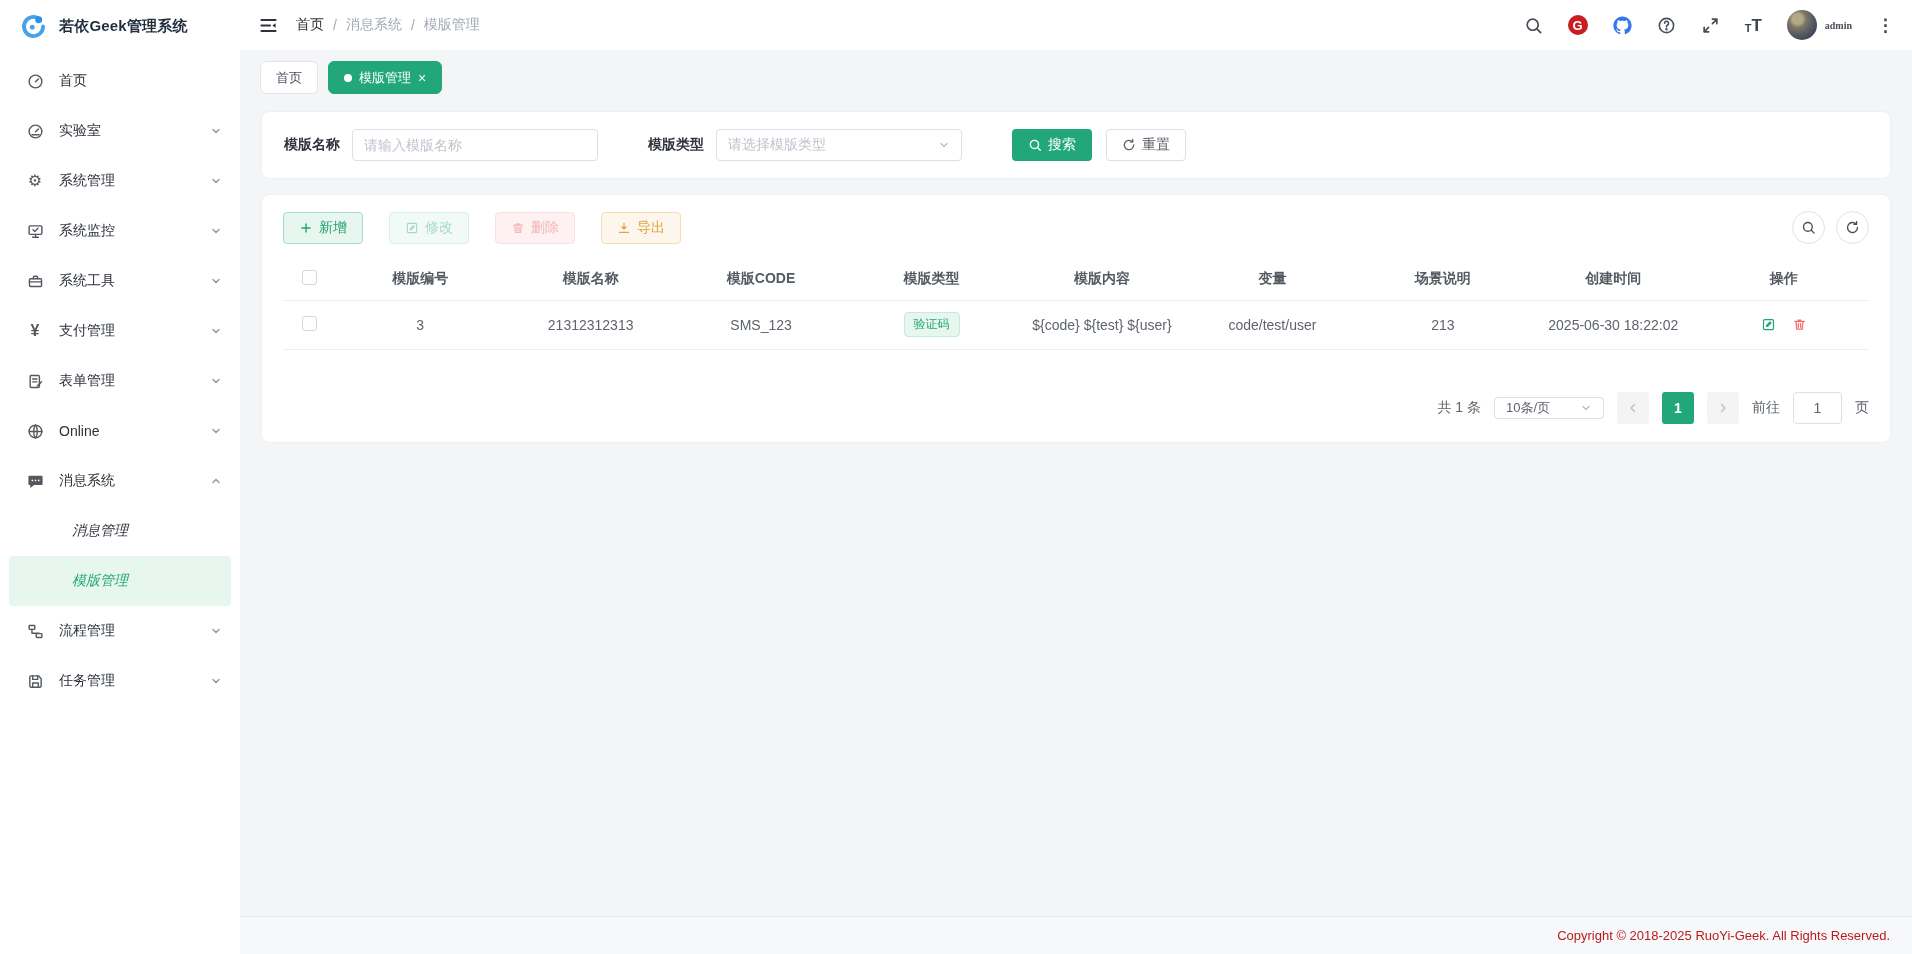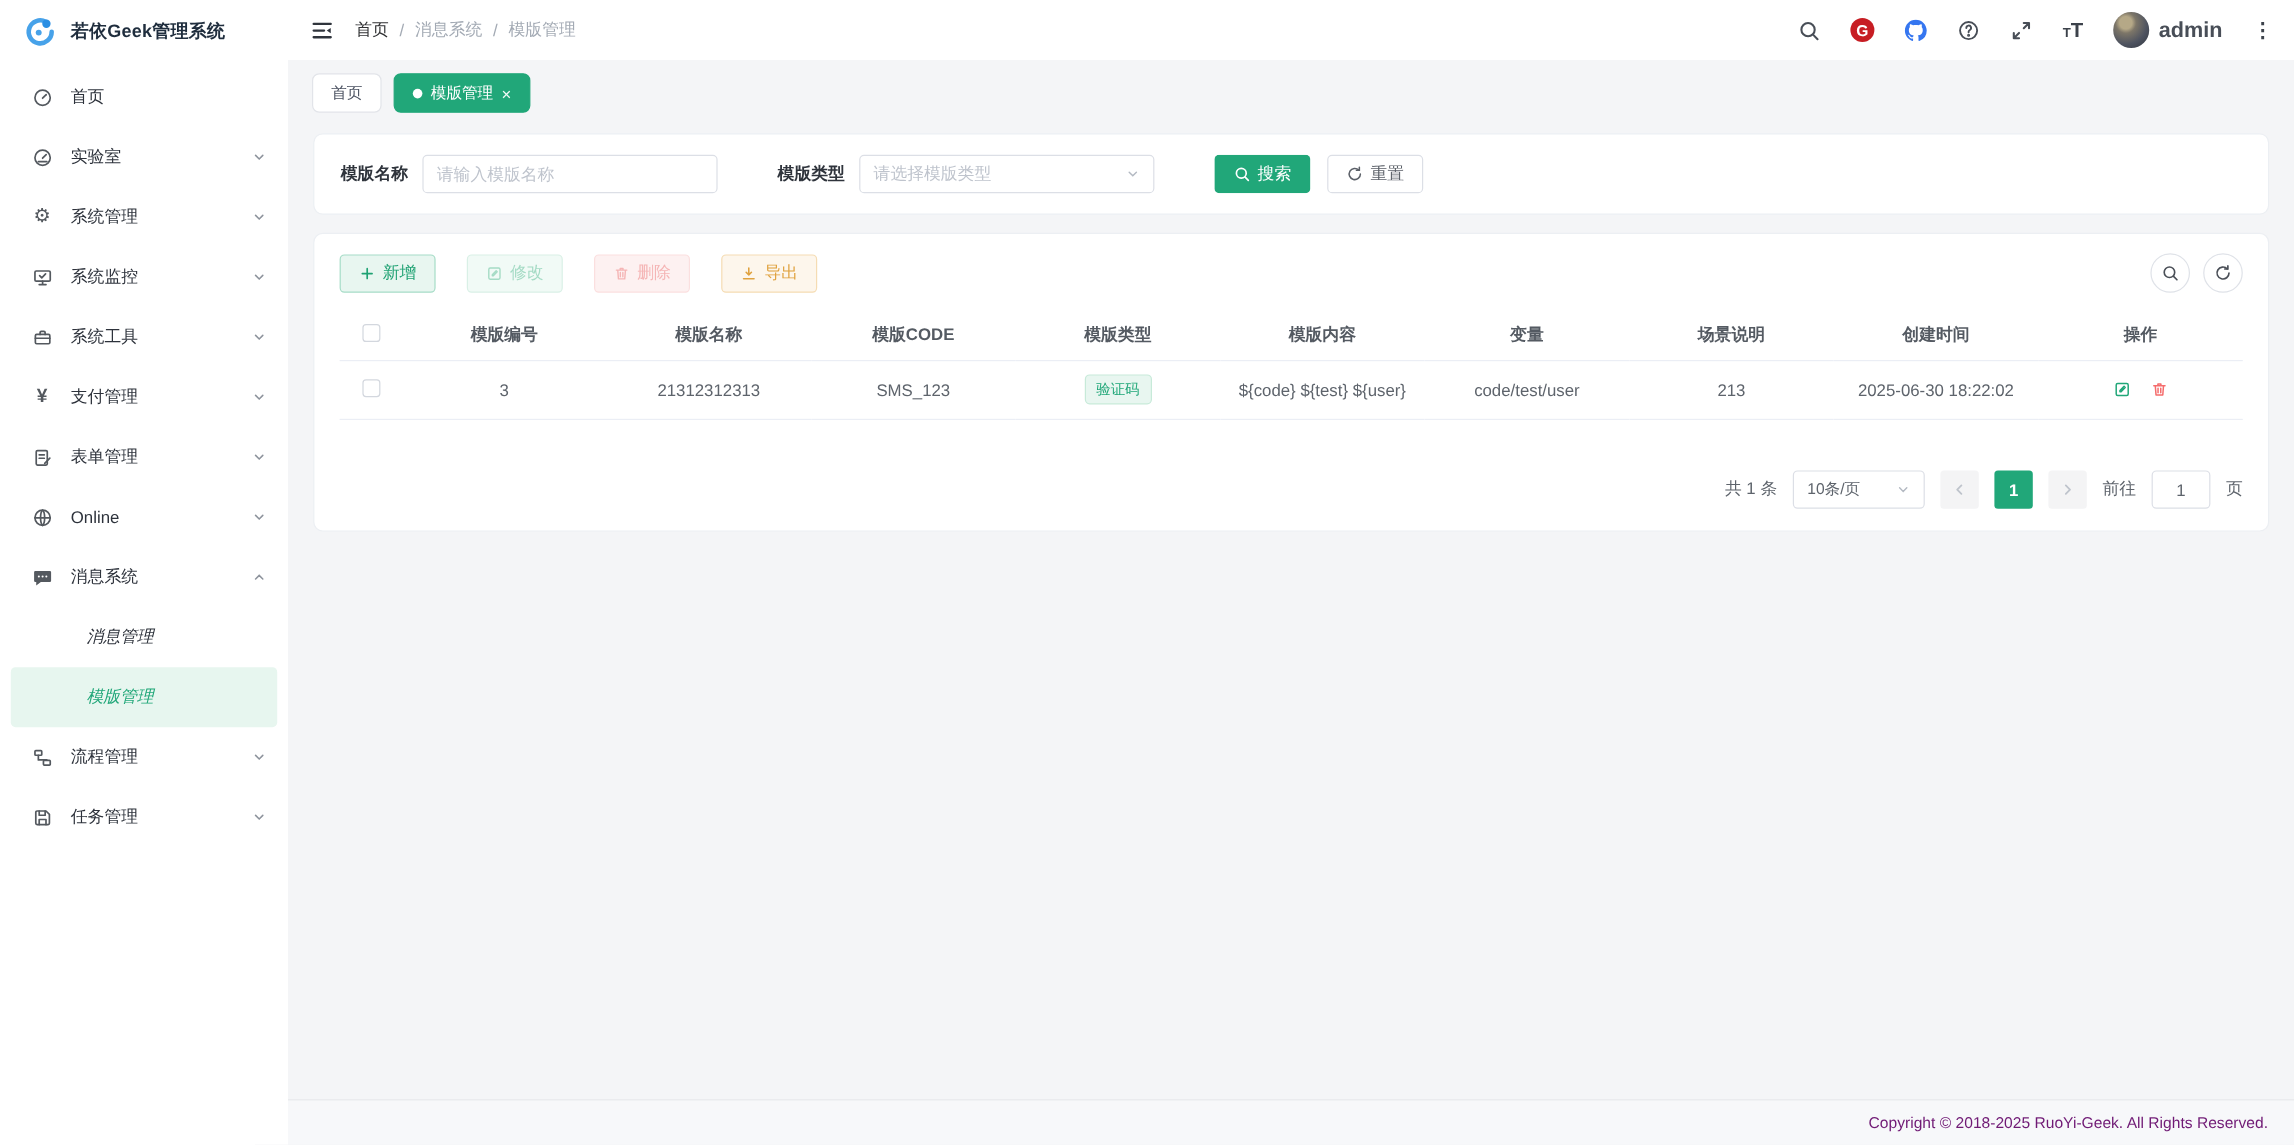--- a/index.html
+++ b/index.html
@@ -35,21 +35,21 @@
   .collapse-btn svg { width:19px; height:19px; }
   .breadcrumb { display:flex; gap:9px; font-size:14px; align-items:center; }
   .crumb { color:#303133; }
   .crumb.muted, .bc-sep { color:#a3aab4; }
   .topbar-right { margin-left:auto; display:flex; align-items:center; gap:25px; color:#484e57; }
   .tb-icon { display:flex; align-items:center; cursor:pointer; color:#484e57; }
   .tb-icon svg { width:19px; height:19px; }
   .gitee-badge { width:20px; height:20px; border-radius:50%; background:#c71d23; color:#fff; font-weight:700; font-size:13px; display:flex; align-items:center; justify-content:center; cursor:pointer; }
   .fontsize-btn { font-weight:700; color:#3c424b; cursor:pointer; display:flex; align-items:flex-end; line-height:1; }
   .fs-small { font-size:11px; } .fs-big { font-size:17px; }
-  .user { display:flex; align-items:center; gap:8px; font-size:18px; font-weight:600; cursor:pointer; }
+  .user { display:flex; align-items:center; gap:8px; font-size:10px; font-weight:600; cursor:pointer;font-family:Liberation Serif, serif; }
   .avatar { width:30px; height:30px; border-radius:50%;
     background:radial-gradient(circle at 35% 30%, #b5a887 0 18%, #7d7668 30%, #4e5360 62%, #2f333c 100%); }
   .kebab { font-size:17px; font-weight:700; color:#3c424b; cursor:pointer; letter-spacing:0; }
 
   .tabs-row { display:flex; gap:10px; padding:11px 20px 0; align-items:center; flex-shrink:0; }
   .tab { height:33px; padding:0 15px; background:#fff; border:1px solid #e2e4e9; border-radius:6px; display:flex; align-items:center; font-size:13px; color:#4a5160; gap:7px; cursor:pointer; }
   .tab.active { background:#21a779; border-color:#21a779; color:#fff; }
   .tab .dot { width:8px; height:8px; border-radius:50%; background:#fff; display:inline-block; }
   .tab .close { font-size:14px; line-height:1; opacity:.95; cursor:pointer; }
 
@@ -86,27 +86,27 @@
   td { height:49px; border-bottom:1px solid #ebeef5; text-align:center; }
   .col-check { width:52px; }
   .checkbox { width:15px; height:15px; border:1px solid #d3d7de; border-radius:3px; display:inline-block; background:#fff; cursor:pointer; }
   .tag { display:inline-block; padding:3px 9px; background:#e8f6f0; color:#21a779; border:1px solid #c7ead9; border-radius:4px; font-size:12px; line-height:1.4; }
   .row-actions { display:flex; justify-content:center; gap:16px; align-items:center; }
   .row-actions svg { width:15px; height:15px; }
   .icon-edit { color:#21a779; cursor:pointer; }
   .icon-del { color:#f56c6c; cursor:pointer; }
 
   .pagination { display:flex; justify-content:flex-end; align-items:center; margin-top:42px; font-size:14px; color:#5e646c; gap:13px; }
-  .page-size { width:110px; height:32px; color:#5e646c; font-size:13px; }
+  .page-size { width:110px; height:22px; color:#5e646c; font-size:13px; }
   .pg-btn { width:32px; height:32px; background:#f4f4f5; border-radius:3px; display:flex; align-items:center; justify-content:center; color:#bfc4cc; cursor:default; }
   .pg-btn svg { width:12px; height:12px; }
   .pg-current { width:32px; height:32px; border-radius:3px; background:#21a779; color:#fff; font-weight:600; display:flex; align-items:center; justify-content:center; cursor:pointer; }
   .goto-input { width:49px; height:32px; border:1px solid #dcdfe6; border-radius:4px; text-align:center; font-size:14px; color:#5e646c; outline:none; font-family:inherit; }
 
-  .footer { height:38px; border-top:1px solid #e6e8ec; background:#f7f8fa; display:flex; align-items:center; justify-content:flex-end; padding-right:22px; font-size:13px; color:#701a75; flex-shrink:0;margin-top:36px; }
+  .footer { height:38px; border-top:1px solid #e6e8ec; background:#f7f8fa; display:flex; align-items:center; justify-content:flex-end; padding-right:22px; font-size:13px; color:#b91c1c; flex-shrink:0;margin-top:36px; }
 </style>
 </head>
 <body>
 
 <aside class="sidebar">
   <div class="logo-row">
     <span>
       <svg width="27" height="27" viewBox="0 0 24 24" fill="none">
         <path d="M20.5 12a8.5 8.5 0 1 1-4.2-7.3" stroke="#47a2e9" stroke-width="3.4" stroke-linecap="round"></path>
         <circle cx="16.6" cy="6.0" r="3.1" fill="#2b8fe3"></circle>

